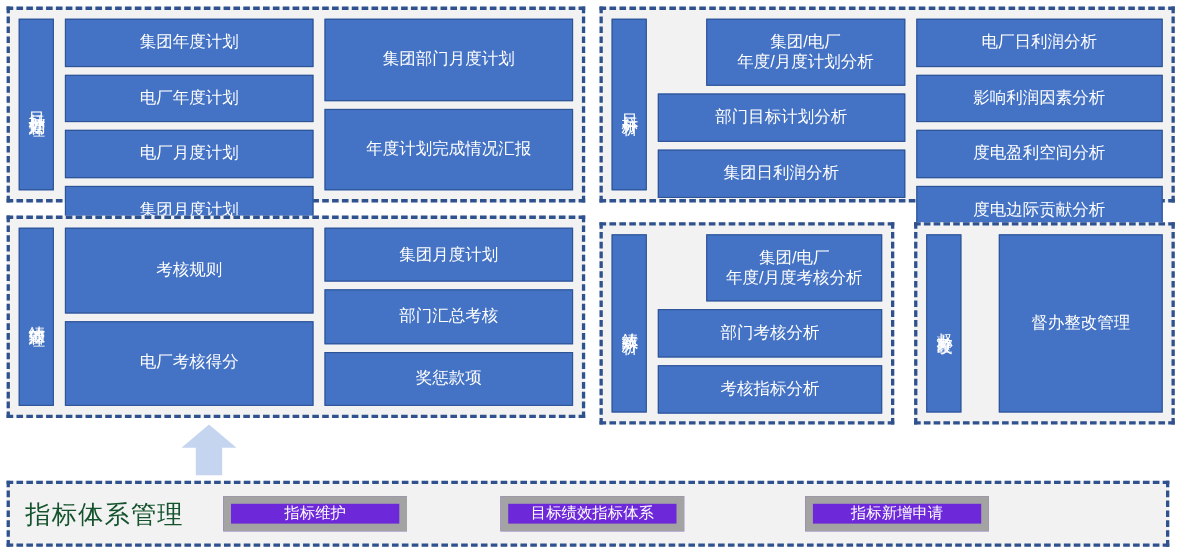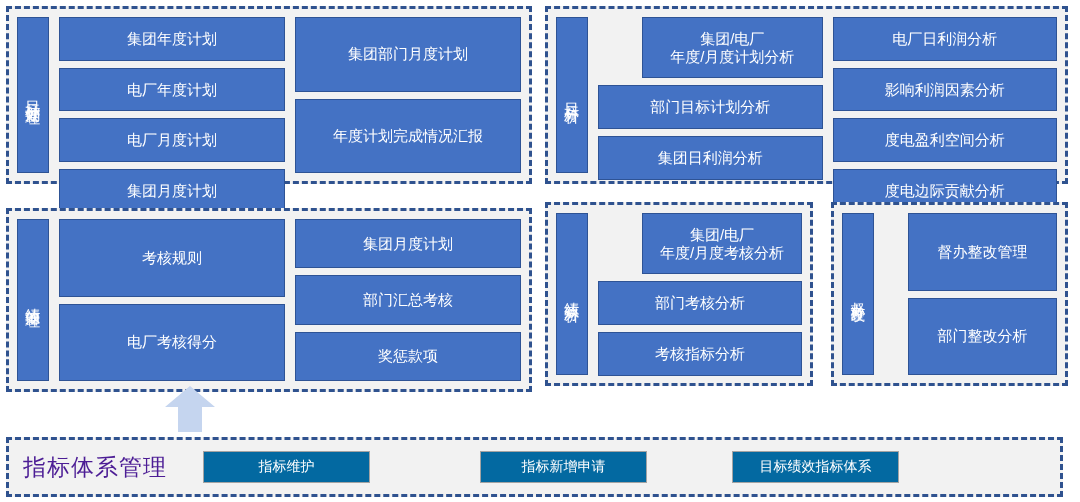--- a/index.html
+++ b/index.html
@@ -74,56 +74,56 @@
     justify-content: center;
     flex: 1 1 auto;
     white-space: pre-line;
     padding: 12px 4px;
   }
   .item.tall { flex: 1.9 1 auto; margin-left: 44px; }
 
   
   #panel-goal-plan       { left: 6px;   top: 6px;   width: 526px; height: 178px; }
   #panel-goal-analysis   { left: 545px; top: 6px;   width: 523px; height: 178px; }
-  #panel-perf-mgmt       { left: 6px;   top: 208px; width: 526px; height: 184px; }
+  #panel-perf-mgmt       { left: 6px;   top: 196px; width: 526px; height: 184px; }
   #panel-perf-analysis   { left: 545px; top: 202px; width: 268px; height: 184px; }
   #panel-supervision     { left: 831px; top: 202px; width: 237px; height: 184px; gap: 24px; }
 
   
   #panel-index-system {
     position: absolute;
     left: 6px;
     top: 437px;
     width: 1057px;
     height: 60px;
     box-sizing: border-box;
     border: 3px dashed #2f528f;
     background: #f2f2f2;
     display: flex;
     flex-direction: row;
     align-items: center;
     padding: 0 14px;
   }
   #index-title {
-    color: #4c1d95;
+    color: #14532d;
     font-size: 23px;
     flex: 0 0 auto;
     margin-right: 34px;
     letter-spacing: 1px;
   }
   .index-buttons {
     flex: 1 1 auto;
     display: flex;
     flex-direction: row;
     align-items: center;
   }
   .index-btn {
     box-sizing: border-box;
-    background: #0369a1;
-    border: 1px solid #a3a3a3;
+    background: #6d28d9;
+    border: 7px solid #a3a3a3;
     color: #ffffff;
     font-size: 14px;
     height: 32px;
     width: 167px;
     display: flex;
     align-items: center;
     justify-content: center;
     text-align: right;
   }
   .idx-gap-1 { margin-left: 2px; }
@@ -201,29 +201,28 @@
       <div class="item">考核指标分析</div>
     </div>
   </div>
 </div>
 
 <div class="panel" id="panel-supervision">
   <div class="cat-chip">督办整改</div>
   <div class="cols">
     <div class="col">
       <div class="item">督办整改管理</div>
-      <div class="item">部门整改分析</div>
     </div>
   </div>
 </div>
 
 <svg id="up-arrow" viewBox="0 0 52 48">
   <polygon points="26,1 51,22 38,22 38,47 14,47 14,22 1,22" fill="#c5d5ef"></polygon>
 </svg>
 
 <div id="panel-index-system">
   <div id="index-title">指标体系管理</div>
   <div class="index-buttons">
     <div class="index-btn idx-gap-1">指标维护</div>
+    <div class="index-btn idx-gap-2">目标绩效指标体系</div>
     <div class="index-btn idx-gap-3">指标新增申请</div>
-    <div class="index-btn idx-gap-2">目标绩效指标体系</div>
   </div>
 </div>
 
 </body></html>

